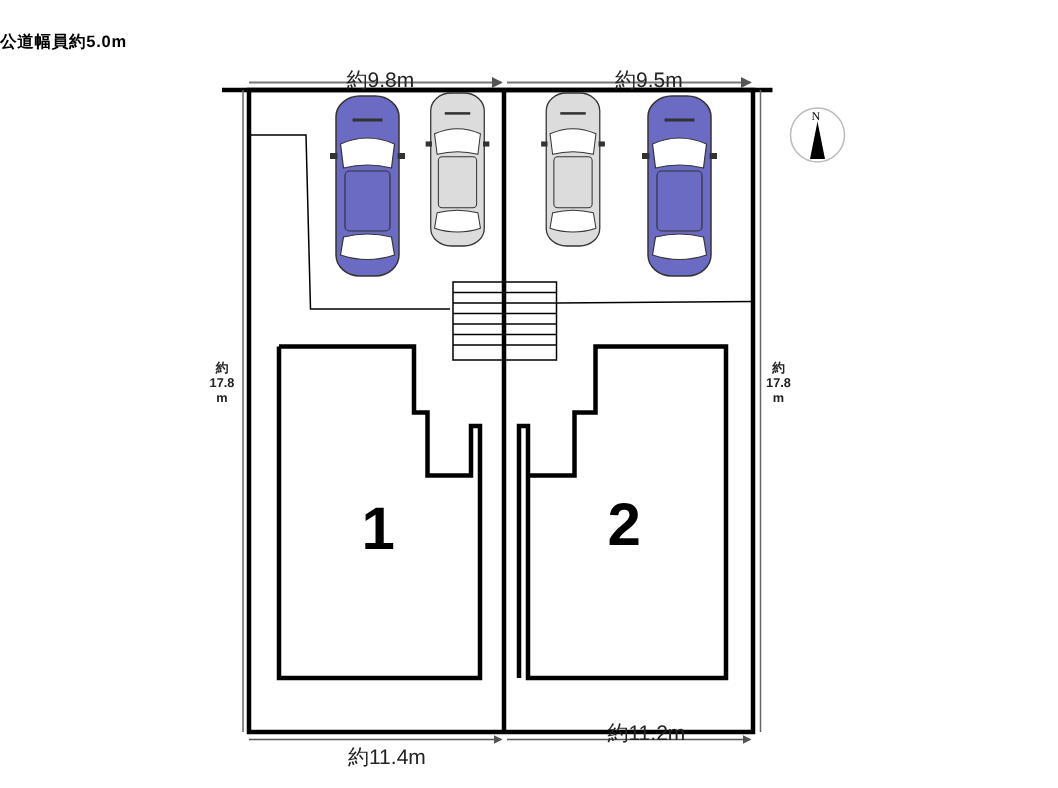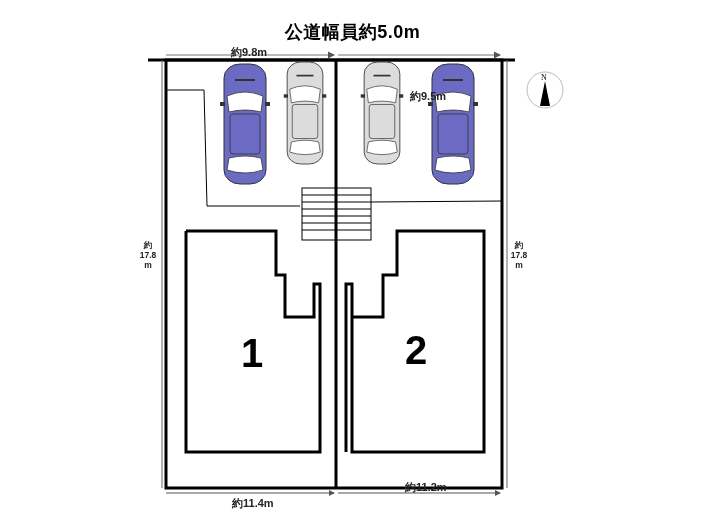--- a/index.html
+++ b/index.html
@@ -1,21 +1,21 @@
 <!DOCTYPE html>
 <html><head>
   <meta charset="utf-8">
   <style>
     html, body { margin: 0; padding: 0; background: #ffffff; }
     body { width: 705px; height: 525px; position: relative; overflow: hidden;
            font-family: "Liberation Sans", "DejaVu Sans", sans-serif; }
     .label { position: absolute; color: #000; white-space: nowrap; }
-    .title { left: 0; width: 705px; top: 20px; text-align: center;
-             font-size: 18px; font-weight: bold; letter-spacing: 0.5px; }
-    .dim { font-size: 11px; font-weight: bold; color: #222; }
+    .title { left: 0; width: 705px; top: 20px; text-align: left;
+             font-size: 11px; font-weight: bold; letter-spacing: 0.5px; }
+    .dim { font-size: 14px; font-weight: normal; color: #222; }
     .vdim { font-size: 8.5px; font-weight: bold; color: #222; text-align: center; line-height: 10px; width: 20px; }
     .lotnum { font-size: 40px; font-weight: bold; color: #000; }
     svg { position: absolute; left: 0; top: 0; }
   </style>
 </head>
 <body>
 
 <svg width="705" height="525" viewBox="0 0 705 525">
   <defs>
     <marker id="arr" markerWidth="6" markerHeight="6" refX="5" refY="3" orient="auto">
@@ -86,21 +86,21 @@
 </svg>
 
 <style>
   #car .body { fill: var(--c, #dcdcdc); stroke: #333; stroke-width: 1; }
   #car .roof { fill: var(--c, #cfcfcf); }
 </style>
 
 <div class="label title">公道幅員約5.0m</div>
 
 <div class="label dim" style="left:231px; top:45px;">約9.8m</div>
-<div class="label dim" style="left:410px; top:45px;margin-top:44px;">約9.5m</div>
+<div class="label dim" style="left:410px; top:45px;">約9.5m</div>
 <div class="label dim" style="left:232px; top:496px;">約11.4m</div>
 <div class="label dim" style="left:405px; top:480px;">約11.2m</div>
 
 <div class="label vdim" style="left:138px; top:240px;">
   <div>約</div>
   <div>17.8</div>
   <div>m</div>
 </div>
 <div class="label vdim" style="left:509px; top:240px;">
   <div>約</div>

